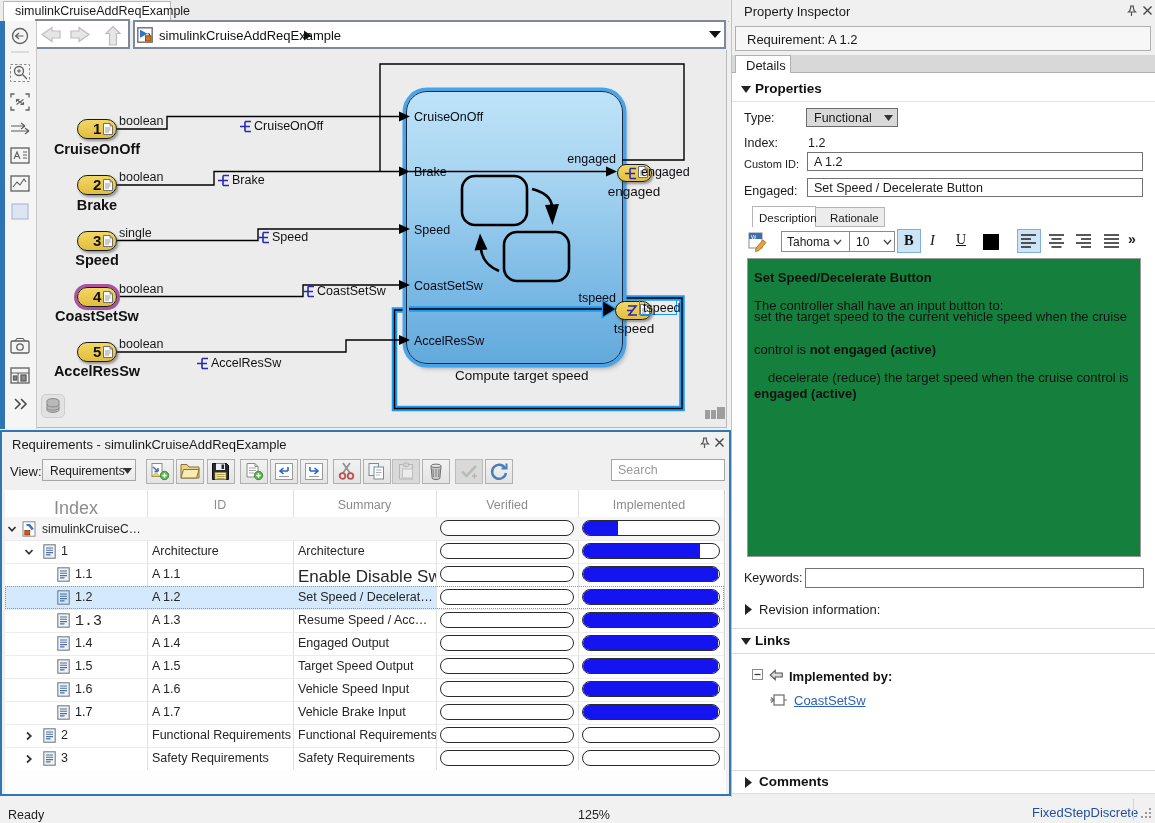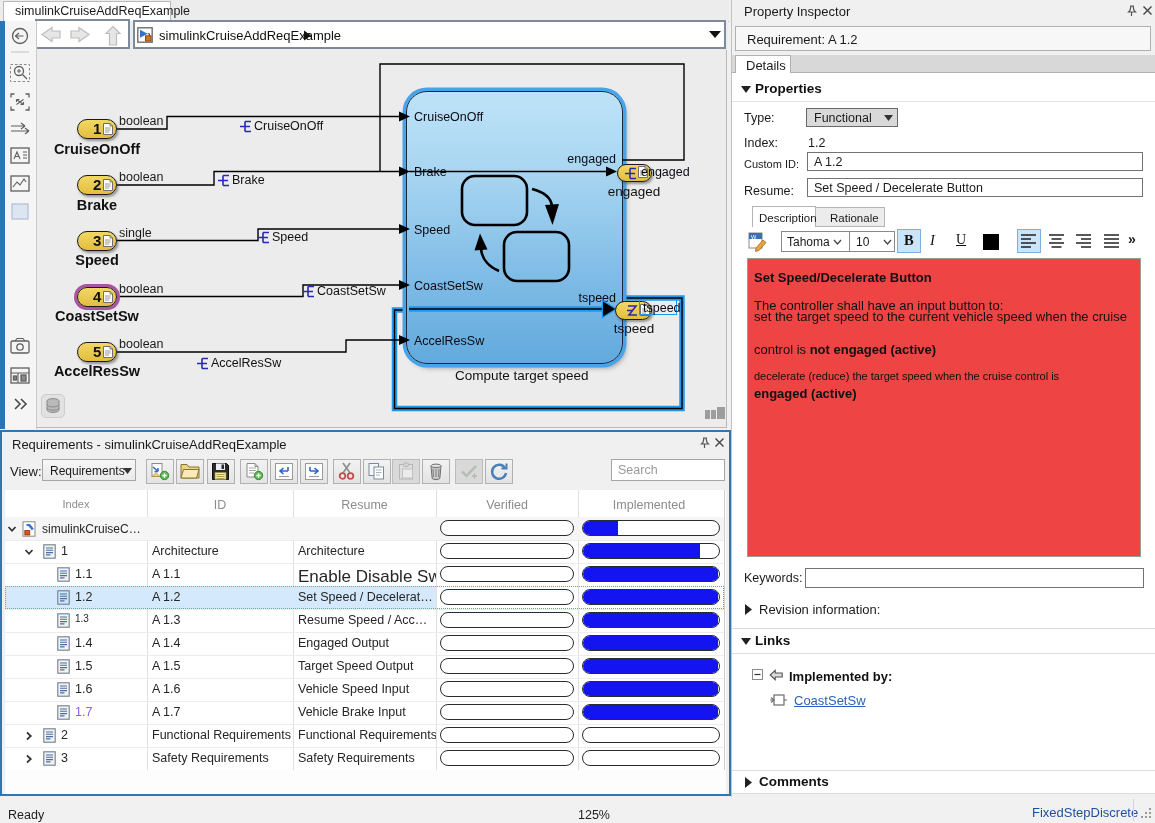--- a/index.html
+++ b/index.html
@@ -336,23 +336,23 @@
     <path d="M16,7 A7,7 0 1 0 17,12" fill="none" stroke="#4a7ebb" stroke-width="2.4"></path>
     <path d="M17.5,2.5 v5 h-5" fill="none" stroke="#4a7ebb" stroke-width="2"></path>
   </svg>
 
   <div class="abs" style="left:609px;top:27px;width:114px;height:22px;background:#fff;border:1px solid #a6a6a6;box-sizing:border-box;padding-left:8px;">
     <div class="txt" style="left:6px;top:3px;font-size:12.5px;color:#9a9a9a;">Search</div>
   </div>
 
   <div class="abs" style="left:3px;top:58px;width:721px;height:280px;background:#ffffff;">
 
-    <div class="txt" style="left:0;top:8px;width:142px;text-align:center;font-size:11px;color:#8c8c8c;">Index</div>
+    <div class="txt" style="left:0;top:8px;width:142px;text-align:center;font-size:18px;color:#8c8c8c;">Index</div>
     <div class="txt" style="left:142px;top:8px;width:146px;text-align:center;font-size:12.5px;color:#8c8c8c;">ID</div>
-    <div class="txt" style="left:288px;top:8px;width:143px;text-align:center;font-size:12.5px;color:#8c8c8c;">Resume</div>
+    <div class="txt" style="left:288px;top:8px;width:143px;text-align:center;font-size:12.5px;color:#8c8c8c;">Summary</div>
     <div class="txt" style="left:431px;top:8px;width:142px;text-align:center;font-size:12.5px;color:#8c8c8c;">Verified</div>
     <div class="txt" style="left:573px;top:8px;width:142px;text-align:center;font-size:12.5px;color:#8c8c8c;">Implemented</div>
     <div class="abs" style="left:0;top:27px;width:719px;height:1px;background:#cfcfcf;"></div>
 
     <div class="abs" style="left:142px;top:0;width:1px;height:280px;background:#e0e0e0;"></div>
     <div class="abs" style="left:288px;top:0;width:1px;height:280px;background:#e0e0e0;"></div>
     <div class="abs" style="left:431px;top:0;width:1px;height:280px;background:#e0e0e0;"></div>
     <div class="abs" style="left:573px;top:0;width:1px;height:280px;background:#e0e0e0;"></div>
     <div class="abs" style="left:719px;top:0;width:1px;height:280px;background:#cfcfcf;"></div>
     <div class="abs" style="left:0;top:280px;width:720px;height:1px;background:#cfcfcf;"></div>
@@ -416,21 +416,21 @@
     <div class="txt" style="left:147px;width:141px;overflow:hidden;top:100px;font-size:12.5px;color:#262626;">A 1.2</div>
     <div class="txt" style="left:293px;width:136px;overflow:hidden;text-overflow:ellipsis;top:100px;font-size:12.5px;color:#262626;">Set Speed / Decelerate Button</div>
     <div class="abs" style="left:435px;top:99px;width:134px;height:16px;background:#fff;border:1.6px solid #2b2b2b;border-radius:8px;box-sizing:border-box;"></div>
     <div class="abs" style="left:577px;top:99px;width:138px;height:16px;background:#fff;border:1.6px solid #2b2b2b;border-radius:8px;box-sizing:border-box;overflow:hidden;">
           <div class="abs" style="left:0;top:0;width:135px;height:14px;background:#1414f0;"></div>
         </div>
     <svg class="abs" style="left:52px;top:123px;" width="13" height="15" viewBox="0 0 13 15">
           <rect x="0.8" y="0.8" width="11.4" height="13.4" fill="#f2f2f2" stroke="#6f7f8f" stroke-width="1.1"></rect>
           <path d="M3,4 h7 M3,6.3 h7 M3,8.6 h7 M3,10.9 h4.5" stroke="#4a6fa5" stroke-width="1.1"></path>
         </svg>
-    <div class="txt" style="left:70px;top:123px;font-size:10px;color:#262626;">1.3</div>
+    <div class="txt" style="left:70px;top:123px;font-size:15px;color:#262626;font-family:Liberation Mono, monospace;">1.3</div>
     <div class="txt" style="left:147px;width:141px;overflow:hidden;top:123px;font-size:12.5px;color:#262626;">A 1.3</div>
     <div class="txt" style="left:293px;width:136px;overflow:hidden;text-overflow:ellipsis;top:123px;font-size:12.5px;color:#262626;">Resume Speed / Accelerate Button</div>
     <div class="abs" style="left:435px;top:122px;width:134px;height:16px;background:#fff;border:1.6px solid #2b2b2b;border-radius:8px;box-sizing:border-box;"></div>
     <div class="abs" style="left:577px;top:122px;width:138px;height:16px;background:#fff;border:1.6px solid #2b2b2b;border-radius:8px;box-sizing:border-box;overflow:hidden;">
           <div class="abs" style="left:0;top:0;width:135px;height:14px;background:#1414f0;"></div>
         </div>
     <svg class="abs" style="left:52px;top:146px;" width="13" height="15" viewBox="0 0 13 15">
           <rect x="0.8" y="0.8" width="11.4" height="13.4" fill="#f2f2f2" stroke="#6f7f8f" stroke-width="1.1"></rect>
           <path d="M3,4 h7 M3,6.3 h7 M3,8.6 h7 M3,10.9 h4.5" stroke="#4a6fa5" stroke-width="1.1"></path>
         </svg>
@@ -460,21 +460,21 @@
     <div class="txt" style="left:147px;width:141px;overflow:hidden;top:192px;font-size:12.5px;color:#262626;">A 1.6</div>
     <div class="txt" style="left:293px;width:138px;overflow:hidden;top:192px;font-size:12.5px;color:#262626;">Vehicle Speed Input</div>
     <div class="abs" style="left:435px;top:191px;width:134px;height:16px;background:#fff;border:1.6px solid #2b2b2b;border-radius:8px;box-sizing:border-box;"></div>
     <div class="abs" style="left:577px;top:191px;width:138px;height:16px;background:#fff;border:1.6px solid #2b2b2b;border-radius:8px;box-sizing:border-box;overflow:hidden;">
           <div class="abs" style="left:0;top:0;width:135px;height:14px;background:#1414f0;"></div>
         </div>
     <svg class="abs" style="left:52px;top:215px;" width="13" height="15" viewBox="0 0 13 15">
           <rect x="0.8" y="0.8" width="11.4" height="13.4" fill="#f2f2f2" stroke="#6f7f8f" stroke-width="1.1"></rect>
           <path d="M3,4 h7 M3,6.3 h7 M3,8.6 h7 M3,10.9 h4.5" stroke="#4a6fa5" stroke-width="1.1"></path>
         </svg>
-    <div class="txt" style="left:70px;top:215px;font-size:12.5px;color:#8b5cf6;">1.7</div>
+    <div class="txt" style="left:70px;top:215px;font-size:12.5px;color:#0f172a;">1.7</div>
     <div class="txt" style="left:147px;width:141px;overflow:hidden;top:215px;font-size:12.5px;color:#262626;">A 1.7</div>
     <div class="txt" style="left:293px;width:138px;overflow:hidden;top:215px;font-size:12.5px;color:#262626;">Vehicle Brake Input</div>
     <div class="abs" style="left:435px;top:214px;width:134px;height:16px;background:#fff;border:1.6px solid #2b2b2b;border-radius:8px;box-sizing:border-box;"></div>
     <div class="abs" style="left:577px;top:214px;width:138px;height:16px;background:#fff;border:1.6px solid #2b2b2b;border-radius:8px;box-sizing:border-box;overflow:hidden;">
           <div class="abs" style="left:0;top:0;width:135px;height:14px;background:#1414f0;"></div>
         </div>
     <svg class="abs" style="left:19px;top:241px;" width="10" height="10" viewBox="0 0 10 10">
           <path d="M3,1.5 L6.8,5 L3,8.5" fill="none" stroke="#333" stroke-width="1.7"></path>
         </svg>
     <svg class="abs" style="left:38px;top:238px;" width="13" height="15" viewBox="0 0 13 15">
@@ -548,21 +548,21 @@
     <svg class="abs" style="left:77px;top:6px;" width="9" height="6">
           <path d="M0,0 h9 L4.5,6 Z" fill="#333"></path>
         </svg>
   </div>
   <div class="txt" style="left:12px;top:136px;font-size:12.5px;color:#1a1a1a;">Index:</div>
   <div class="txt" style="left:76px;top:136px;font-size:12.5px;color:#1a1a1a;">1.2</div>
   <div class="txt" style="left:12px;top:158px;font-size:11px;color:#1a1a1a;">Custom ID:</div>
   <div class="abs" style="left:75px;top:152px;width:336px;height:19px;background:#fff;border:1px solid #737373;box-sizing:border-box;">
     <div class="txt" style="left:6px;top:2px;font-size:12.5px;color:#1a1a1a;">A 1.2</div>
   </div>
-  <div class="txt" style="left:12px;top:184px;font-size:12.5px;color:#1a1a1a;">Resume:</div>
+  <div class="txt" style="left:12px;top:184px;font-size:12.5px;color:#1a1a1a;">Engaged:</div>
   <div class="abs" style="left:75px;top:178px;width:336px;height:19px;background:#fff;border:1px solid #737373;box-sizing:border-box;">
     <div class="txt" style="left:6px;top:2px;font-size:12.5px;color:#1a1a1a;">Set Speed / Decelerate Button</div>
   </div>
 
   <div class="abs" style="left:83px;top:207px;width:70px;height:20px;background:#ececec;border:1px solid #b5b5b5;box-sizing:border-box;">
     <div class="txt" style="left:14px;top:4px;font-size:11.5px;color:#1a1a1a;">Rationale</div>
   </div>
   <div class="abs" style="left:20px;top:206px;width:64px;height:21px;background:#fff;border:1px solid #b5b5b5;border-bottom:none;box-sizing:border-box;">
     <div class="txt" style="left:6px;top:5px;font-size:11.5px;color:#1a1a1a;">Description</div>
   </div>
@@ -598,26 +598,26 @@
     <path d="M1,2 h15 M3.5,6 h10 M1,10 h15 M3.5,14 h10" stroke="#222" stroke-width="1.7"></path>
   </svg>
   <svg class="abs" style="left:343px;top:233px;" width="18" height="16" viewBox="0 0 18 16">
     <path d="M1,2 h15 M6,6 h10 M1,10 h15 M6,14 h10" stroke="#222" stroke-width="1.7"></path>
   </svg>
   <svg class="abs" style="left:371px;top:233px;" width="18" height="16" viewBox="0 0 18 16">
     <path d="M1,2 h15 M1,6 h15 M1,10 h15 M1,14 h15" stroke="#222" stroke-width="1.7"></path>
   </svg>
   <div class="txt" style="left:396px;top:231px;font-size:14px;font-weight:bold;color:#222;">»</div>
 
-  <div class="abs" style="left:15px;top:258px;width:394px;height:299px;background:#ef4444;border:1px solid #9a9a9a;box-sizing:border-box;">
+  <div class="abs" style="left:15px;top:258px;width:394px;height:299px;background:#15803d;border:1px solid #9a9a9a;box-sizing:border-box;">
     <div class="txt" style="left:6px;top:11px;font-size:13px;font-weight:bold;color:#111;">Set Speed/Decelerate Button</div>
     <div class="txt" style="left:6px;top:39px;font-size:13px;color:#111;">The controller shall have an input button to:</div>
     <div class="txt" style="left:6px;top:50px;font-size:13px;color:#111;">set the target speed to the current vehicle speed when the cruise</div>
     <div class="txt" style="left:6px;top:83px;font-size:13px;color:#111;">control is <b>not engaged (active)</b></div>
-    <div class="txt" style="left:6px;top:111px;font-size:11px;color:#111;">decelerate (reduce) the target speed when the cruise control is</div>
+    <div class="txt" style="left:20px;top:111px;font-size:13px;color:#111;">decelerate (reduce) the target speed when the cruise control is</div>
     <div class="txt" style="left:6px;top:127px;font-size:13px;font-weight:bold;color:#111;">engaged (active)</div>
   </div>
 
   <div class="txt" style="left:12px;top:571px;font-size:12.5px;color:#1a1a1a;">Keywords:</div>
   <div class="abs" style="left:73px;top:568px;width:339px;height:20px;background:#fff;border:1px solid #737373;box-sizing:border-box;"></div>
   <svg class="abs" style="left:13px;top:604px;" width="7" height="11">
         <path d="M0,0 L7,5.5 L0,11 Z" fill="#222"></path>
       </svg>
   <div class="txt" style="left:27px;top:602px;font-size:13px;color:#1a1a1a;">Revision information:</div>
 

